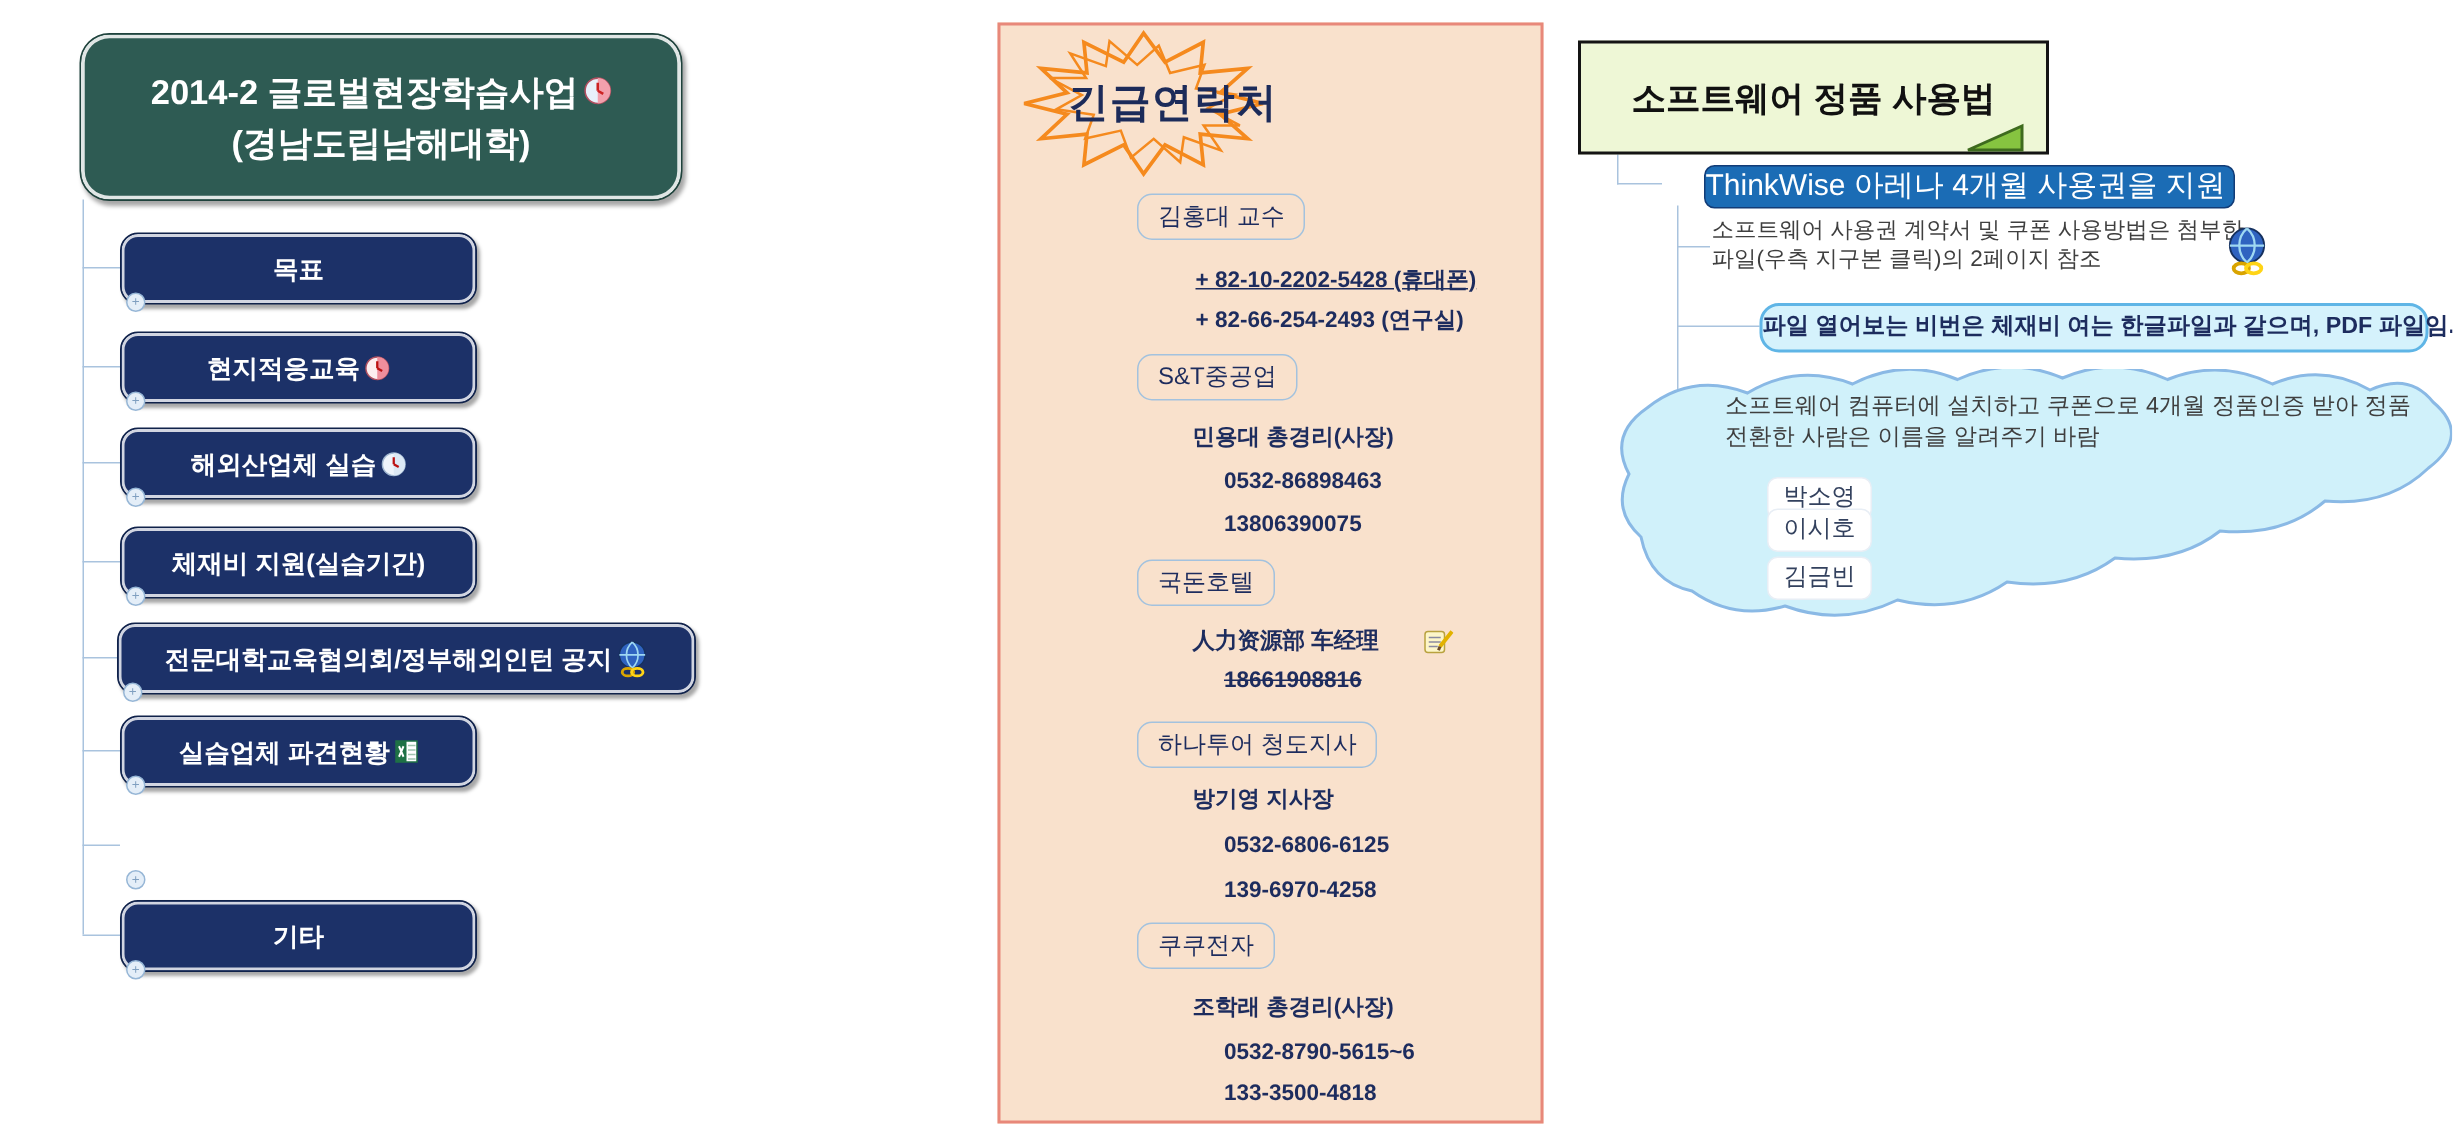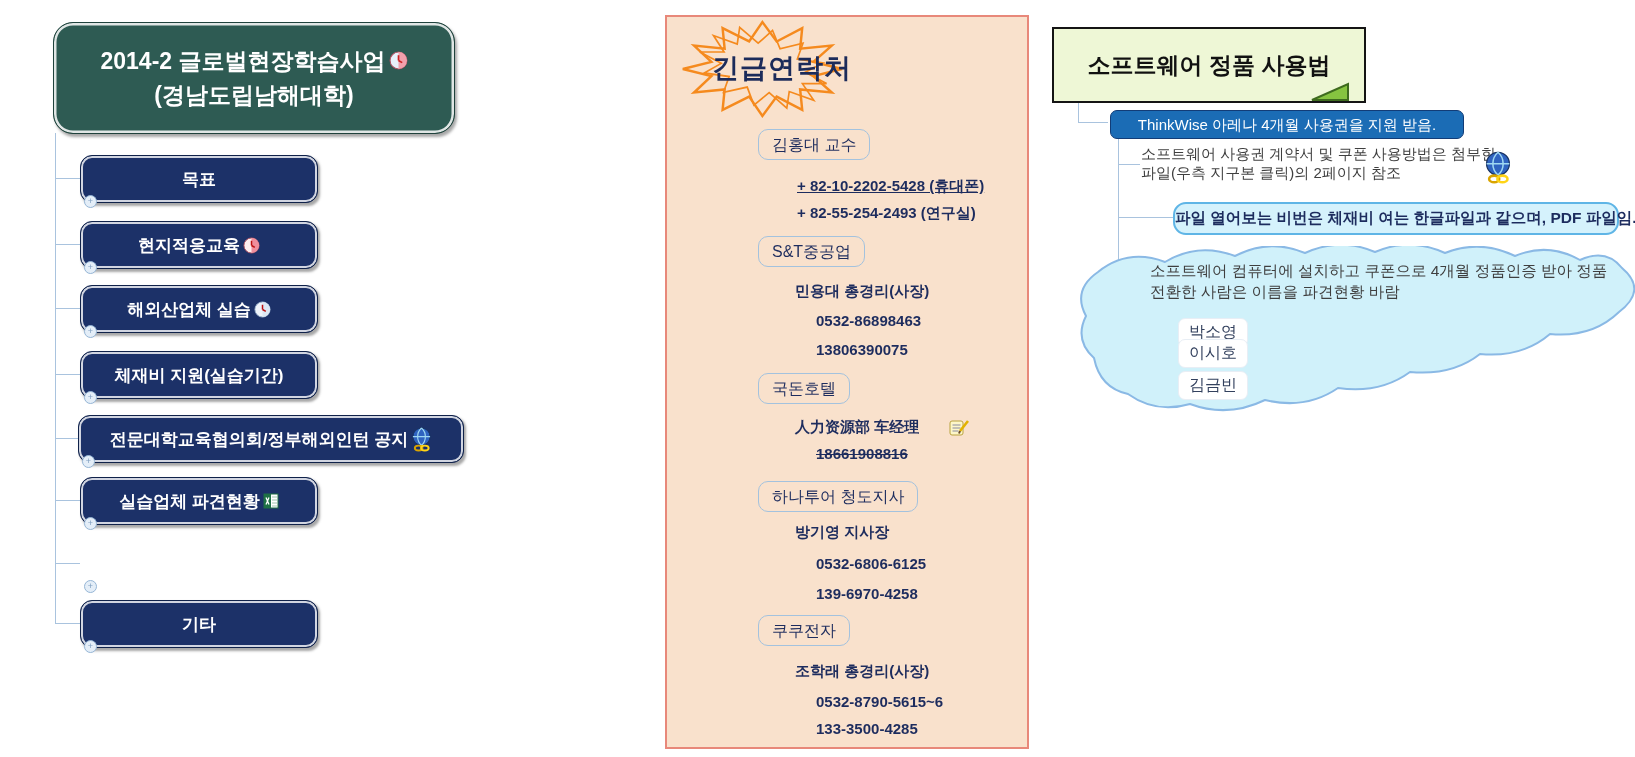--- a/index.html
+++ b/index.html
@@ -30,22 +30,22 @@
   .cbox{position:absolute;border:1.5px solid #a3c2de;border-radius:10px;height:29px;
         line-height:29px;padding:0 13px;font-size:16px;color:#1d2c5e;white-space:nowrap;}
   .ptext{position:absolute;font-size:15px;font-weight:bold;color:#1d2c5e;white-space:nowrap;
          display:flex;align-items:center;gap:2px;}
   .u{text-decoration:underline;}
   .strike{text-decoration:line-through;}
   
   .swtitle{position:absolute;left:1052px;top:27px;width:310px;height:72px;background:#eef7d6;
            border:2px solid #141414;display:flex;align-items:center;justify-content:center;
            font-size:23px;font-weight:bold;color:#111;}
-  .bluebar{position:absolute;left:1110px;top:110px;width:352px;height:27px;background:#1b6cb5;
-           border:1.5px solid #123c77;border-radius:7px;color:#fff;font-size:15px;
+  .bluebar{position:absolute;left:1136px;top:110px;width:352px;height:27px;background:#1b6cb5;
+           border:1.5px solid #123c77;border-radius:7px;color:#fff;font-size:20px;
            line-height:27px;text-align:center;white-space:nowrap;}
   .notetext{position:absolute;left:1141px;top:144px;font-size:15px;color:#3f3f3f;
             line-height:19px;white-space:nowrap;}
   .callout{position:absolute;left:1173px;top:202px;width:442px;height:29px;background:#d5f2fc;
            border:2px solid #5fb5e6;border-radius:13px;font-size:15.5px;font-weight:bold;
            color:#1d2c5e;text-align:center;line-height:28px;white-space:nowrap;}
   .cloudtext{position:absolute;left:1150px;top:260px;font-size:15.5px;color:#3f3f3f;
              line-height:21px;white-space:nowrap;}
   .namebox{position:absolute;left:1178px;width:68px;height:27px;background:#fff;
            border:1px solid #e8eef5;border-radius:7px;font-size:16px;color:#33415e;
@@ -181,21 +181,21 @@
   </svg>
   <div class="paneltitle">긴급연락처</div>
 
   <div class="cbox" style="left:758px;top:129px;">
     <span>김홍대 교수</span>
   </div>
   <div class="ptext u" style="left:797px;top:177px;">
     <span>+ 82-10-2202-5428 (휴대폰)</span>
   </div>
   <div class="ptext" style="left:797px;top:204px;">
-    <span>+ 82-55-254-2493 (연구실)</span>
+    <span>+ 82-66-254-2493 (연구실)</span>
   </div>
 
   <div class="cbox" style="left:758px;top:236px;">
     <span>S&amp;T중공업</span>
   </div>
   <div class="ptext" style="left:795px;top:282px;">
     <span>민용대 총경리(사장)</span>
   </div>
   <div class="ptext" style="left:816px;top:312px;">
     <span>0532-86898463</span>
@@ -236,21 +236,21 @@
   <div class="cbox" style="left:758px;top:615px;">
     <span>쿠쿠전자</span>
   </div>
   <div class="ptext" style="left:795px;top:662px;justify-content:flex-end;">
     <span>조학래 총경리(사장)</span>
   </div>
   <div class="ptext" style="left:816px;top:693px;">
     <span>0532-8790-5615~6</span>
   </div>
   <div class="ptext" style="left:816px;top:720px;">
-    <span>133-3500-4285</span>
+    <span>133-3500-4818</span>
   </div>
 
   <div class="swtitle">
     <span>소프트웨어 정품 사용법</span>
   </div>
   <svg class="abs" style="left:1310px;top:82px;" width="40" height="20" viewBox="0 0 40 20">
     <polygon points="2,18 38,18 38,2" fill="#86c440" stroke="#3e6b1e" stroke-width="2"></polygon>
   </svg>
 
   <div class="bluebar">
@@ -270,21 +270,21 @@
 
   <div class="callout">
     <span>파일 열어보는 비번은 체재비 여는 한글파일과 같으며, PDF 파일임.</span>
   </div>
 
   <svg class="abs" style="left:1070px;top:246px;" width="565" height="175" viewBox="0 0 565 175">
     <path d="M28,26 Q58,2 95,16 Q128,-4 165,10 Q200,-8 235,7 Q270,-9 305,6 Q340,-9 375,7 Q410,-7 445,10 Q478,-4 510,14 Q536,2 552,22 Q578,44 549,66 Q522,92 480,88 Q452,112 410,108 Q382,130 340,126 Q310,148 268,142 Q236,164 195,154 Q158,172 120,158 Q86,168 58,148 Q30,142 24,112 Q4,94 16,70 Q2,44 28,26 Z" fill="#d0f1fa" stroke="#8ab9e5" stroke-width="2"></path>
   </svg>
   <div class="cloudtext">
     <div>소프트웨어 컴퓨터에 설치하고 쿠폰으로 4개월 정품인증 받아 정품</div>
-    <div>전환한 사람은 이름을 파견현황 바람</div>
+    <div>전환한 사람은 이름을 알려주기 바람</div>
   </div>
   <div class="namebox" style="top:318px;">
     <span>박소영</span>
   </div>
   <div class="namebox" style="top:339px;">
     <span>이시호</span>
   </div>
   <div class="namebox" style="top:371px;">
     <span>김금빈</span>
   </div>

